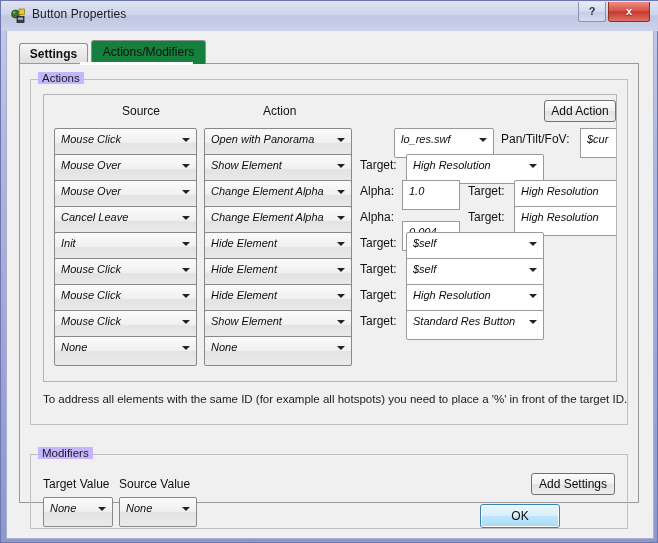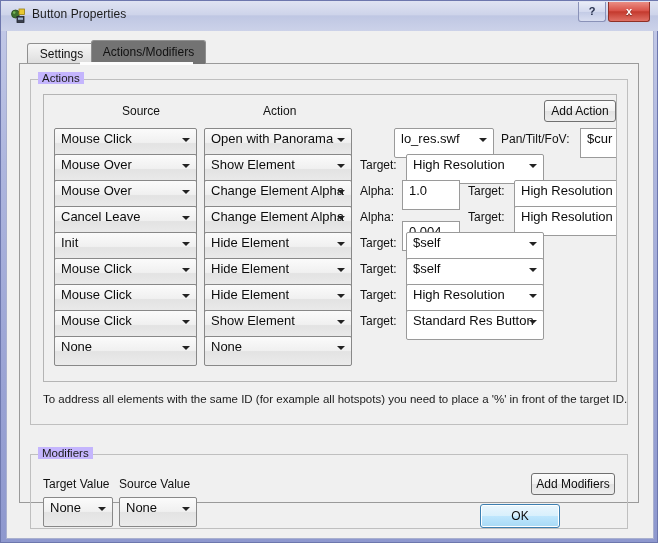--- a/index.html
+++ b/index.html
@@ -91,30 +91,31 @@
     font-size: 12px;
     color: #111;
     text-align: center;
     border: 1px solid #8f8f8f;
     border-bottom: none;
     border-radius: 3px 3px 0 0;
     cursor: default;
     white-space: nowrap;
   }
   #tab-settings {
-    left: 8px;
+    left: 0px;
     width: 69px; height: 21px;
     line-height: 20px;
     background: linear-gradient(to bottom, #f6f6f6 0%, #ebebeb 45%, #dcdcdc 100%);
+    font-weight: bold;
   }
   #tab-actions {
     left: 72px;
     width: 115px; height: 24px;
     line-height: 22px;
-    background: #737373;
+    background: #15803d;
     border-color: #8f8f8f;
     z-index: 3;
   }
 
   #tabpanel {
     position: absolute;
     left: 12px; top: 32px;
     width: 620px; height: 440px;
     box-sizing: border-box;
     border: 1px solid #9a9a9a;
@@ -167,26 +168,27 @@
     white-space: nowrap;
   }
   #hdr-source { left: 78px; top: 9px; }
   #hdr-action { left: 219px; top: 9px; }
 
   
   .combo, .textbox {
     position: absolute;
     box-sizing: border-box;
     height: 30px;
-    font-size: 13px;
+    font-size: 11px;
     color: #0c0c0c;
     line-height: 20px;
     cursor: default;
     white-space: nowrap;
     overflow: hidden;
+    font-style: italic;
   }
   .combo {
     border: 1px solid #888;
     border-radius: 2px;
     padding-left: 6px;
     padding-right: 20px;
     background: linear-gradient(to bottom, #fbfbfb 0%, #f0f0f0 48%, #e3e3e3 52%, #ebebeb 100%);
   }
   .combo.white {
     background: #ffffff;
@@ -459,21 +461,21 @@
 
         <div class="combo" id="mod-combo-target">
           <span>None</span>
           <span class="arrow"></span>
         </div>
         <div class="combo" id="mod-combo-source">
           <span>None</span>
           <span class="arrow"></span>
         </div>
 
-        <div class="pushbtn" id="btn-add-modifier">Add Modifiers</div>
+        <div class="pushbtn" id="btn-add-modifier">Add Settings</div>
       </div>
 
     </div>
     <div id="tab-notch"></div>
 
     <div id="footer">
       <div class="footbtn" id="btn-ok">OK</div>
       <div class="footbtn" id="btn-cancel">Cancel</div>
     </div>
 

